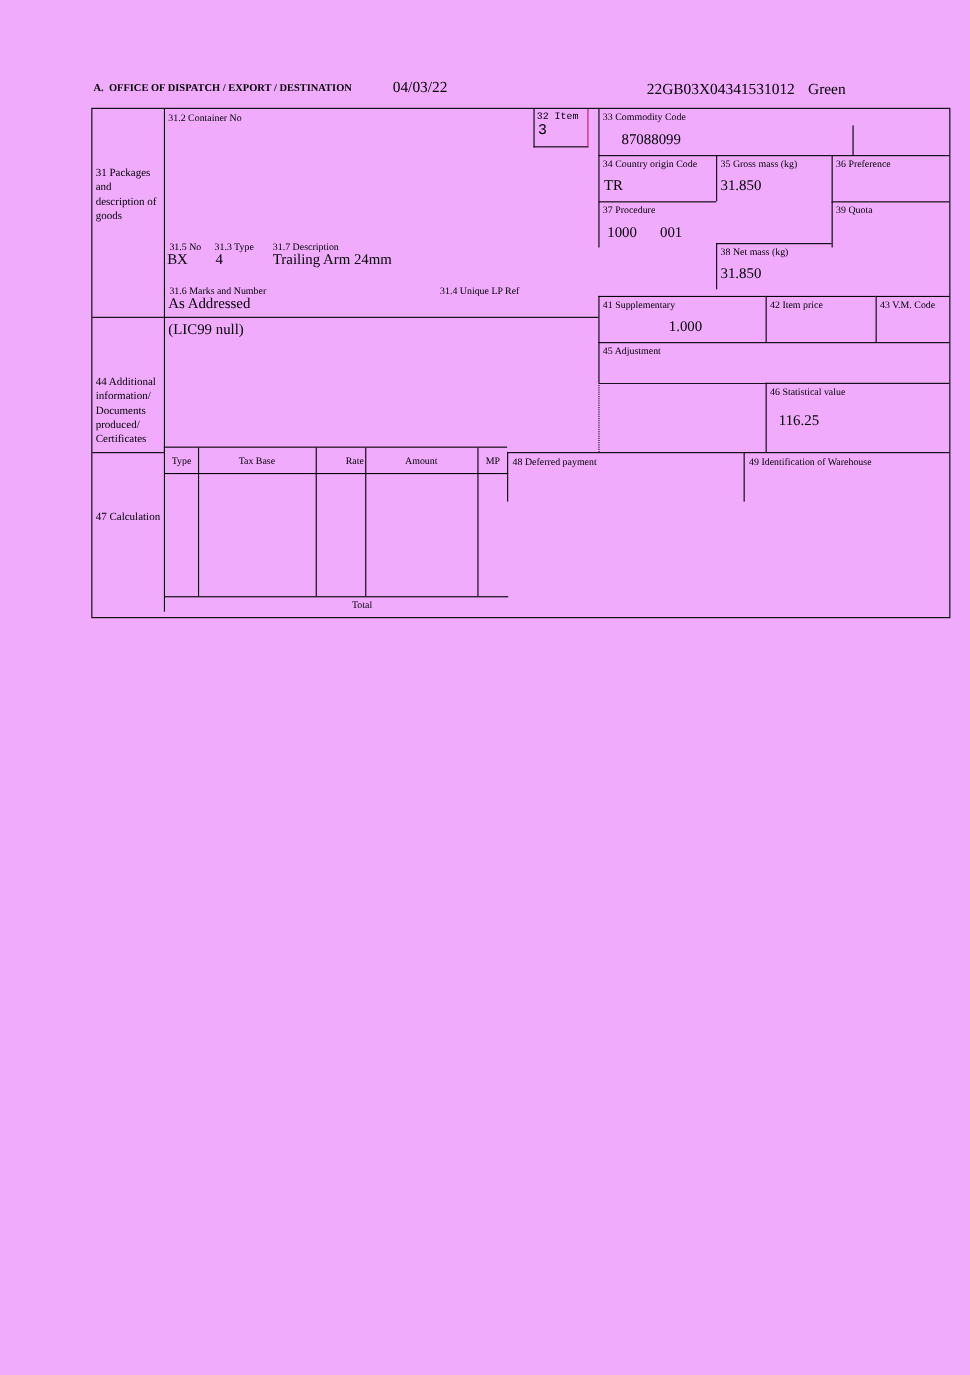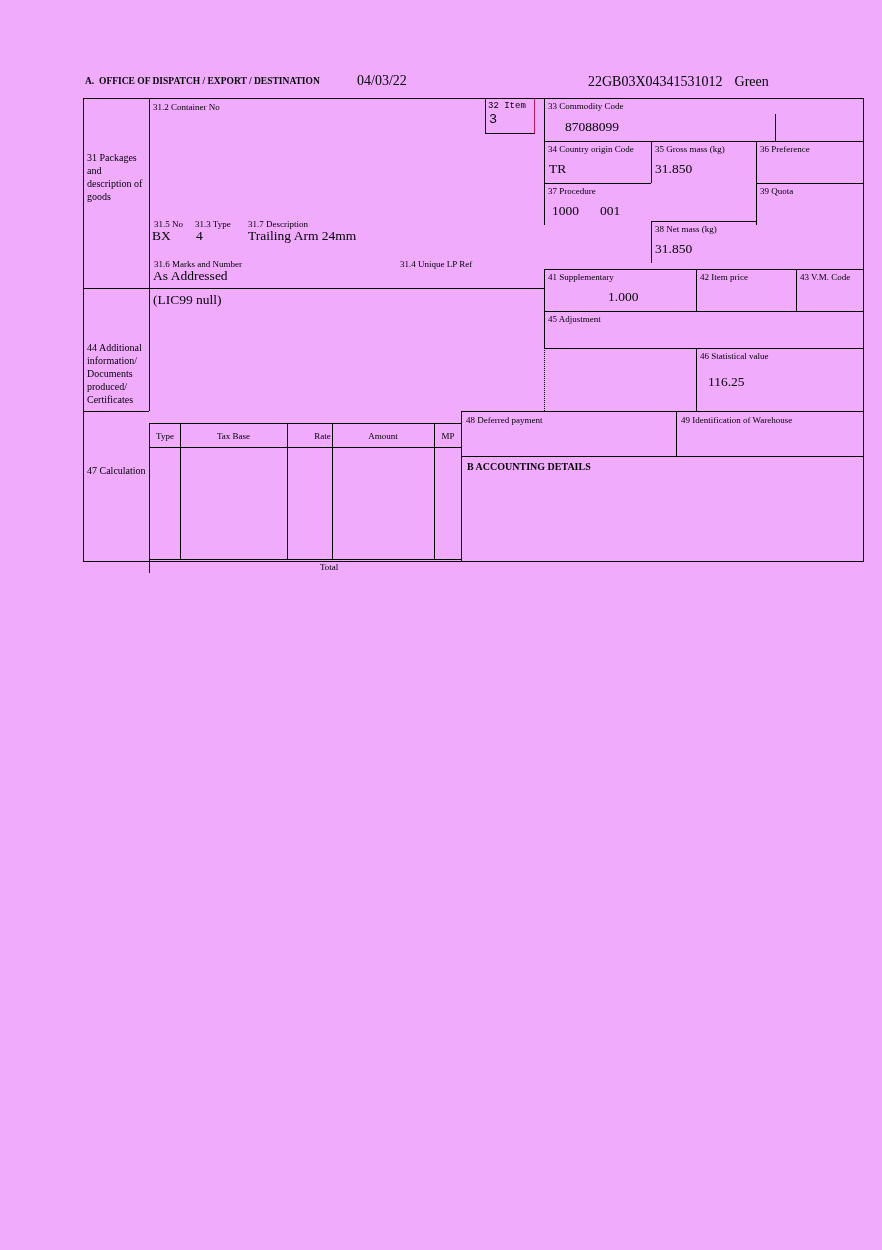--- a/index.html
+++ b/index.html
@@ -121,21 +121,21 @@
     <div class="box bl bt" style="left:460px;top:212px;width:319px;height:37px;">
       <div class="lbl" style="left:3px;top:2px;">45 Adjustment</div>
     </div>
 
     <div class="box dotl bt" style="left:460px;top:249px;width:152px;height:63px;"></div>
     <div class="box bl bt" style="left:612px;top:249px;width:167px;height:63px;">
       <div class="lbl" style="left:3px;top:2px;">46 Statistical value</div>
       <div class="val" style="left:11px;top:25px;">116.25</div>
     </div>
 
-    <div class="box bl bt" style="left:65px;top:324px;width:312px;height:150px;">
+    <div class="box bl bt" style="left:65px;top:307px;width:312px;height:150px;">
       <div class="colhead" style="left:0;width:30px;">Type</div>
       <div class="colhead" style="left:30px;width:107px;">Tax Base</div>
       <div class="colhead" style="left:137px;width:45px;padding-left:13px;">Rate</div>
       <div class="colhead" style="left:182px;width:102px;">Amount</div>
       <div class="colhead" style="left:284px;width:28px;">MP</div>
 
       <div class="vline" style="left:30px;top:0;height:135px;"></div>
       <div class="vline" style="left:137px;top:0;height:135px;"></div>
       <div class="vline" style="left:182px;top:0;height:135px;"></div>
       <div class="vline" style="left:284px;top:0;height:135px;"></div>
@@ -143,18 +143,15 @@
       <div class="hline" style="left:0;top:135px;width:312px;"></div>
       <div class="lbl" style="left:170px;top:138px;">Total</div>
     </div>
 
     <div class="box bl bt" style="left:377px;top:312px;width:215px;height:45px;">
       <div class="lbl" style="left:4px;top:3px;">48 Deferred payment</div>
     </div>
     <div class="box bl bt" style="left:592px;top:312px;width:187px;height:45px;">
       <div class="lbl" style="left:4px;top:3px;">49 Identification of Warehouse</div>
     </div>
-    <div class="box bl bt" style="left:377px;top:357px;width:402px;height:105px;">
-      <div class="acct-lbl">B ACCOUNTING DETAILS</div>
-    </div>
 
   </div>
 </div>
 
 </body></html>

